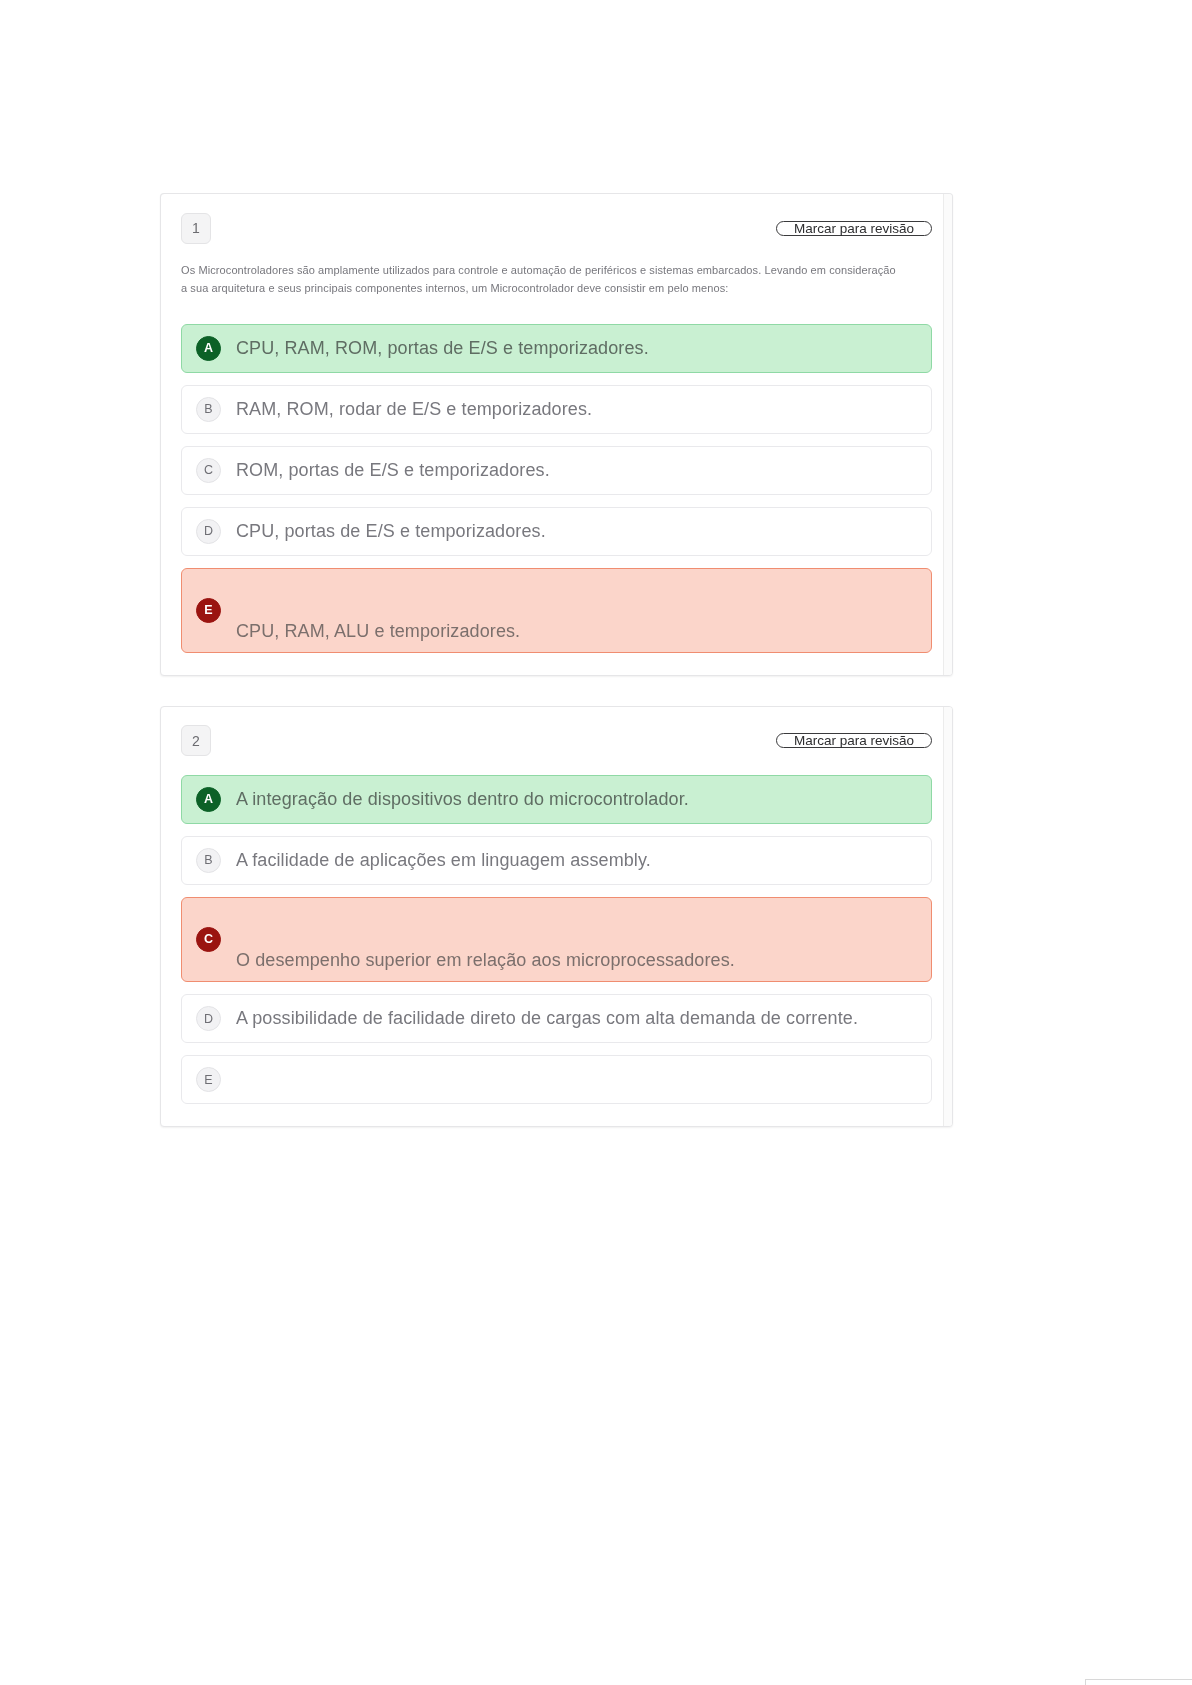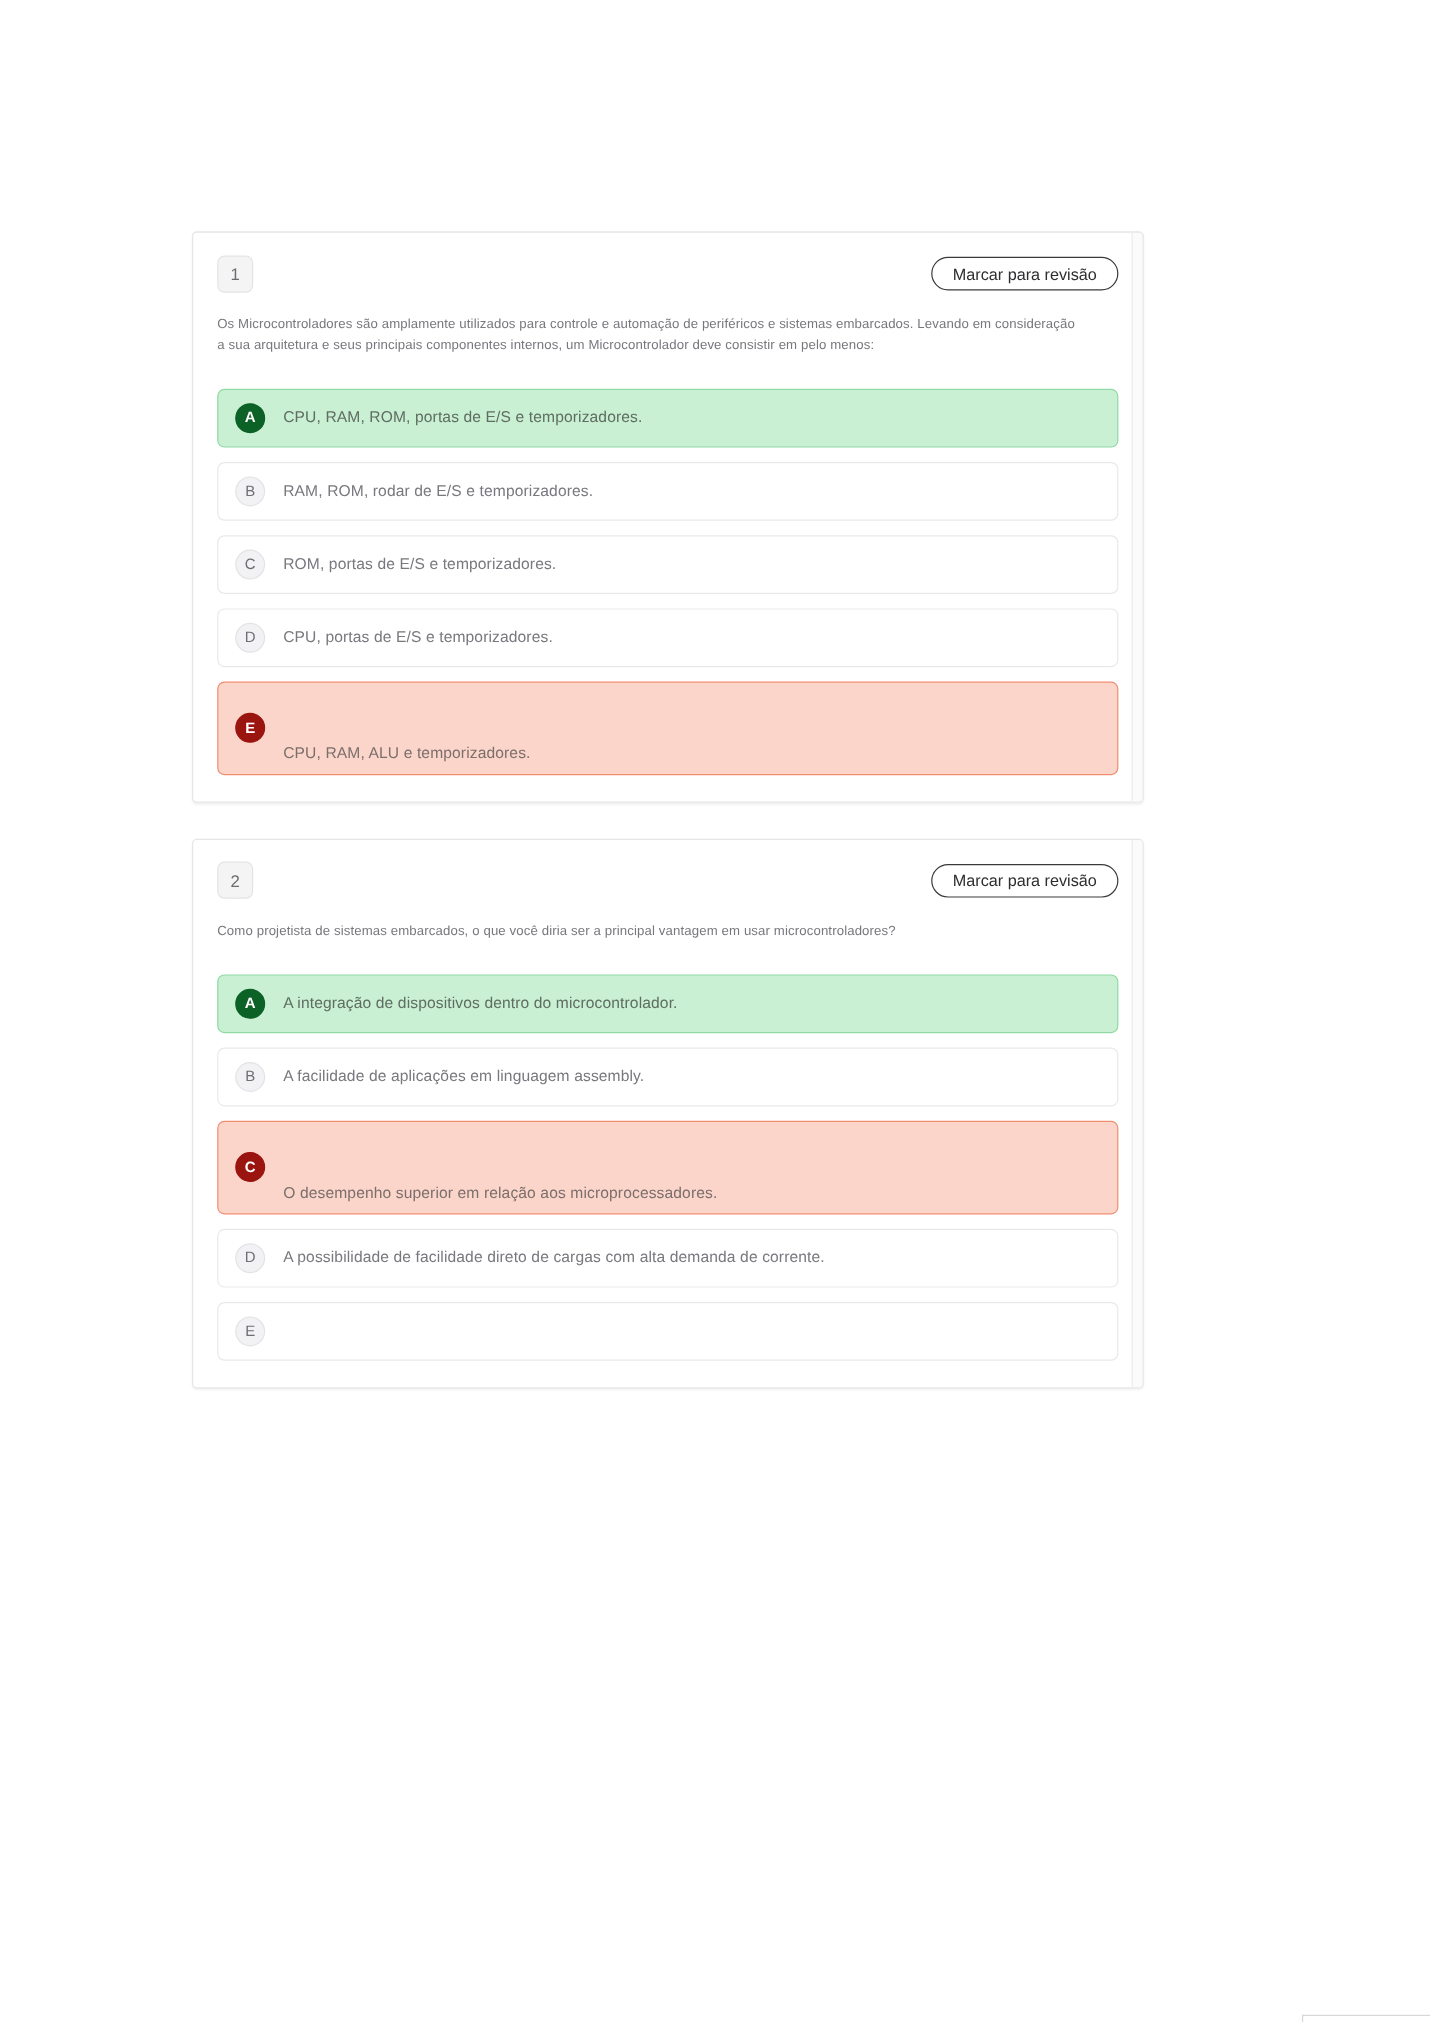--- a/index.html
+++ b/index.html
@@ -87,21 +87,21 @@
     display: flex;
     align-items: center;
     justify-content: center;
     background: #f4f4f5;
     border: 1px solid #e4e4e6;
     border-radius: 6px;
     font-size: 14px;
     color: #6b6b70;
   }
   .review-btn {
-    height: 28px;
+    height: 15px;
     padding: 0 17px;
     display: flex;
     align-items: center;
     justify-content: center;
     background: #ffffff;
     border: 1px solid #3a3a3c;
     border-radius: 40px;
     font-size: 13.5px;
     color: #2e2e30;
     white-space: nowrap;
@@ -139,21 +139,21 @@
     border-radius: 50%;
     background: #f2f2f4;
     border: 1px solid #e3e3e6;
     display: flex;
     align-items: center;
     justify-content: center;
     font-size: 12.5px;
     color: #6e6e74;
   }
   .alt .alt-text {
-    font-size: 13px;
+    font-size: 18px;
     color: #78787e;
     letter-spacing: 0.1px;
     line-height: 1.4;
     text-align: center;
   }
 
   .alt.correct {
     background: #c9f0d2;
     border: 1px solid #8fd9a5;
   }
@@ -225,21 +225,20 @@
         </div>
         <div class="card-scrollbar">
           <div class="thumb"></div>
         </div>
       </div>
       <div class="question-card">
         <div class="q-header">
           <div class="q-number">2</div>
           <button class="review-btn">Marcar para revisão</button>
         </div>
-        <p class="q-statement">Como projetista de sistemas embarcados, o que você diria ser a principal vantagem em usar microcontroladores?</p>
         <div class="alt-list">
           <div class="alt correct">
             <span class="badge">A</span>
             <span class="alt-text">A integração de dispositivos dentro do microcontrolador.</span>
           </div>
           <div class="alt">
             <span class="badge">B</span>
             <span class="alt-text">A facilidade de aplicações em linguagem assembly.</span>
           </div>
           <div class="alt wrong">

